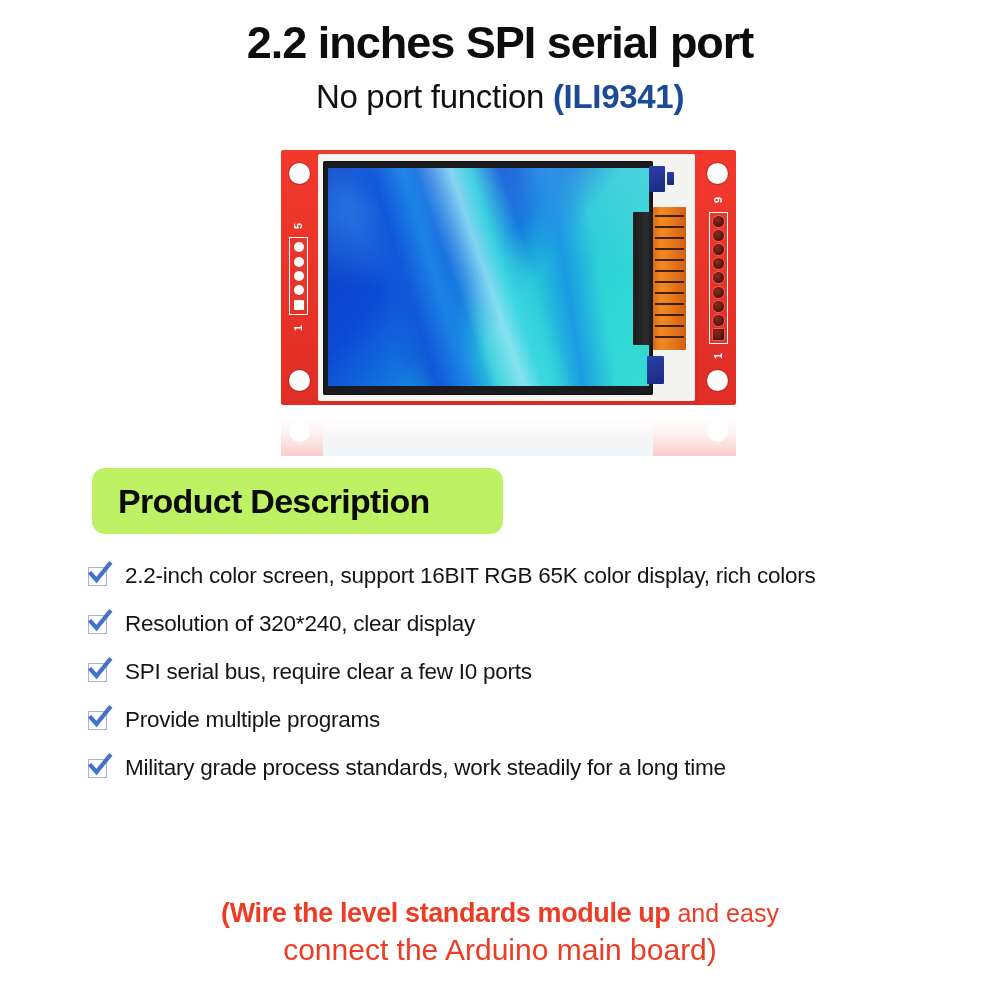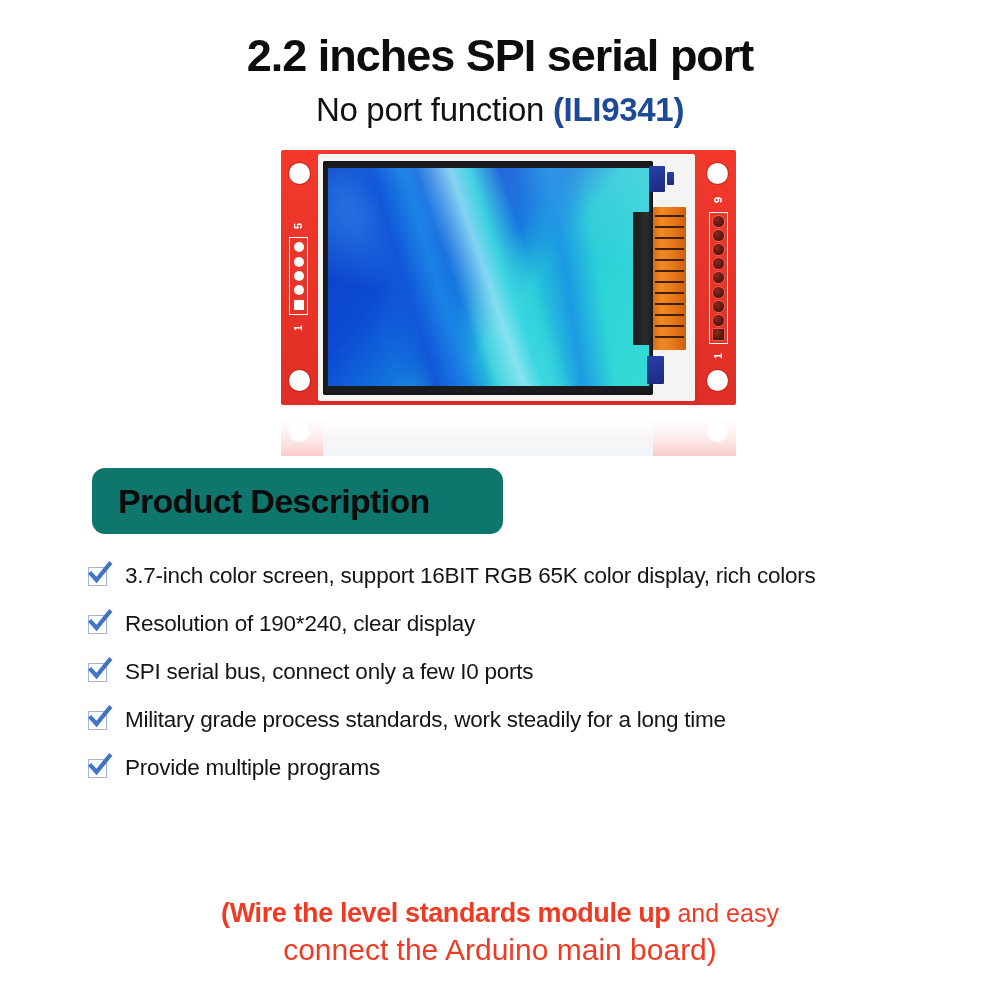--- a/index.html
+++ b/index.html
@@ -16,21 +16,20 @@
     font-family: "Liberation Sans", sans-serif;
     color: #111111;
   }
 
   
   .header {
     position: absolute;
     left: 0; top: 18px;
     width: 1000px;
     text-align: center;
-    margin-top: 13px;
   }
   .title-main {
     font-size: 45px;
     font-weight: bold;
     letter-spacing: -1.0px;
     color: #0d0d0d;
     line-height: 1.12;
     white-space: nowrap;
   }
   .title-sub {
@@ -247,21 +246,21 @@
   .reflection .rf-hole {
     position: absolute; width: 21px; height: 21px; border-radius: 50%;
     background: #ffffff;
   }
 
   
   .banner {
     position: absolute;
     left: 92px; top: 468px;
     width: 411px; height: 66px;
-    background: #0f766e;
+    background: #bef264;
     border-radius: 13px;
     display: flex;
     align-items: center;
   }
   .banner-label {
     margin-left: 26px;
     font-size: 34px;
     font-weight: bold;
     color: #0b0b0b;
     letter-spacing: -0.7px;
@@ -407,64 +406,64 @@
 
 <div class="features">
 
   <div class="feature">
     <span class="check">
       <span class="box"></span>
       <svg class="tick" viewBox="0 0 26 26" xmlns="http://www.w3.org/2000/svg">
         <path d="M4 13 L9.5 19 L22.5 3" fill="none" stroke="#4472c4" stroke-width="4.2" stroke-linecap="square" stroke-linejoin="miter"></path>
       </svg>
     </span>
-    <span class="feature-text">3.7-inch color screen, support 16BIT RGB 65K color display, rich colors</span>
+    <span class="feature-text">2.2-inch color screen, support 16BIT RGB 65K color display, rich colors</span>
   </div>
 
   <div class="feature">
     <span class="check">
       <span class="box"></span>
       <svg class="tick" viewBox="0 0 26 26" xmlns="http://www.w3.org/2000/svg">
         <path d="M4 13 L9.5 19 L22.5 3" fill="none" stroke="#4472c4" stroke-width="4.2" stroke-linecap="square" stroke-linejoin="miter"></path>
       </svg>
     </span>
-    <span class="feature-text">Resolution of 190*240, clear display</span>
+    <span class="feature-text">Resolution of 320*240, clear display</span>
   </div>
 
   <div class="feature">
     <span class="check">
       <span class="box"></span>
       <svg class="tick" viewBox="0 0 26 26" xmlns="http://www.w3.org/2000/svg">
         <path d="M4 13 L9.5 19 L22.5 3" fill="none" stroke="#4472c4" stroke-width="4.2" stroke-linecap="square" stroke-linejoin="miter"></path>
       </svg>
     </span>
-    <span class="feature-text">SPI serial bus, connect only a few I0 ports</span>
-  </div>
-
+    <span class="feature-text">SPI serial bus, require clear a few I0 ports</span>
+  </div>
+
+
+  <div class="feature">
+    <span class="check">
+      <span class="box"></span>
+      <svg class="tick" viewBox="0 0 26 26" xmlns="http://www.w3.org/2000/svg">
+        <path d="M4 13 L9.5 19 L22.5 3" fill="none" stroke="#4472c4" stroke-width="4.2" stroke-linecap="square" stroke-linejoin="miter"></path>
+      </svg>
+    </span>
+    <span class="feature-text">Provide multiple programs</span>
+  </div>
 
   <div class="feature">
     <span class="check">
       <span class="box"></span>
       <svg class="tick" viewBox="0 0 26 26" xmlns="http://www.w3.org/2000/svg">
         <path d="M4 13 L9.5 19 L22.5 3" fill="none" stroke="#4472c4" stroke-width="4.2" stroke-linecap="square" stroke-linejoin="miter"></path>
       </svg>
     </span>
     <span class="feature-text">Military grade process standards, work steadily for a long time</span>
   </div>
 
-  <div class="feature">
-    <span class="check">
-      <span class="box"></span>
-      <svg class="tick" viewBox="0 0 26 26" xmlns="http://www.w3.org/2000/svg">
-        <path d="M4 13 L9.5 19 L22.5 3" fill="none" stroke="#4472c4" stroke-width="4.2" stroke-linecap="square" stroke-linejoin="miter"></path>
-      </svg>
-    </span>
-    <span class="feature-text">Provide multiple programs</span>
-  </div>
-
 
 </div>
 
 <div class="footer">
   <div class="line1">
     <span class="strong">(Wire the level standards module up</span><span> and easy</span>
   </div>
   <div class="line2">connect the Arduino main board)</div>
 </div>
 

